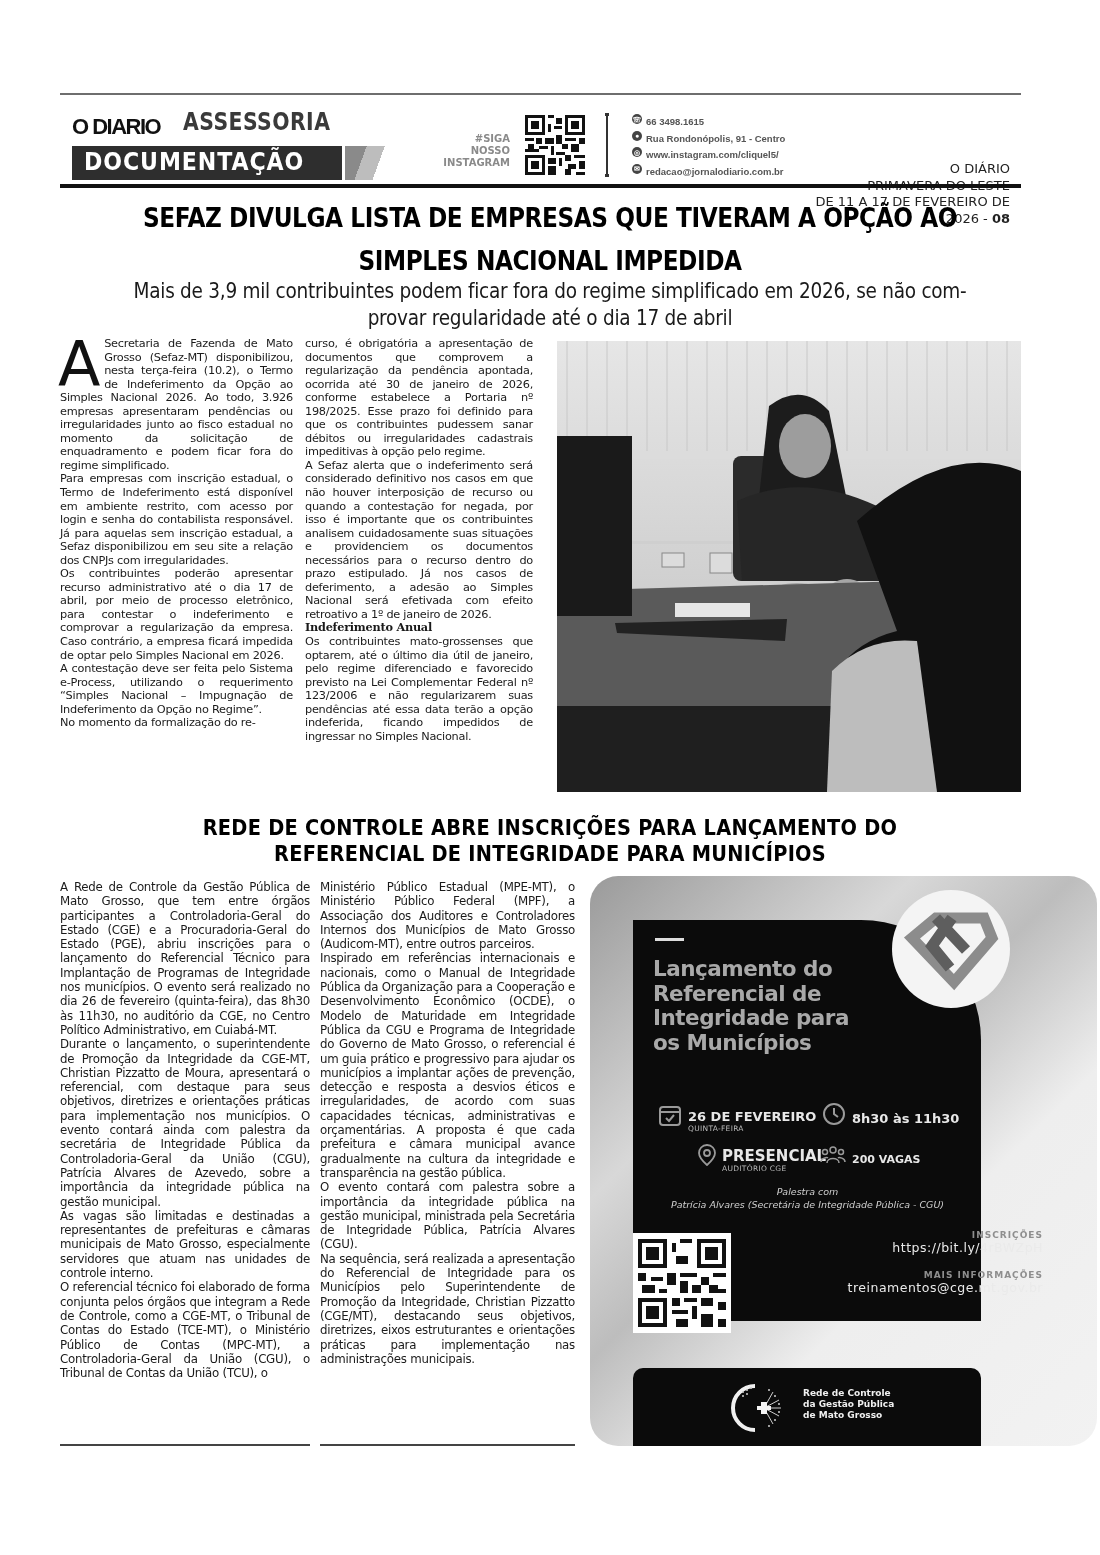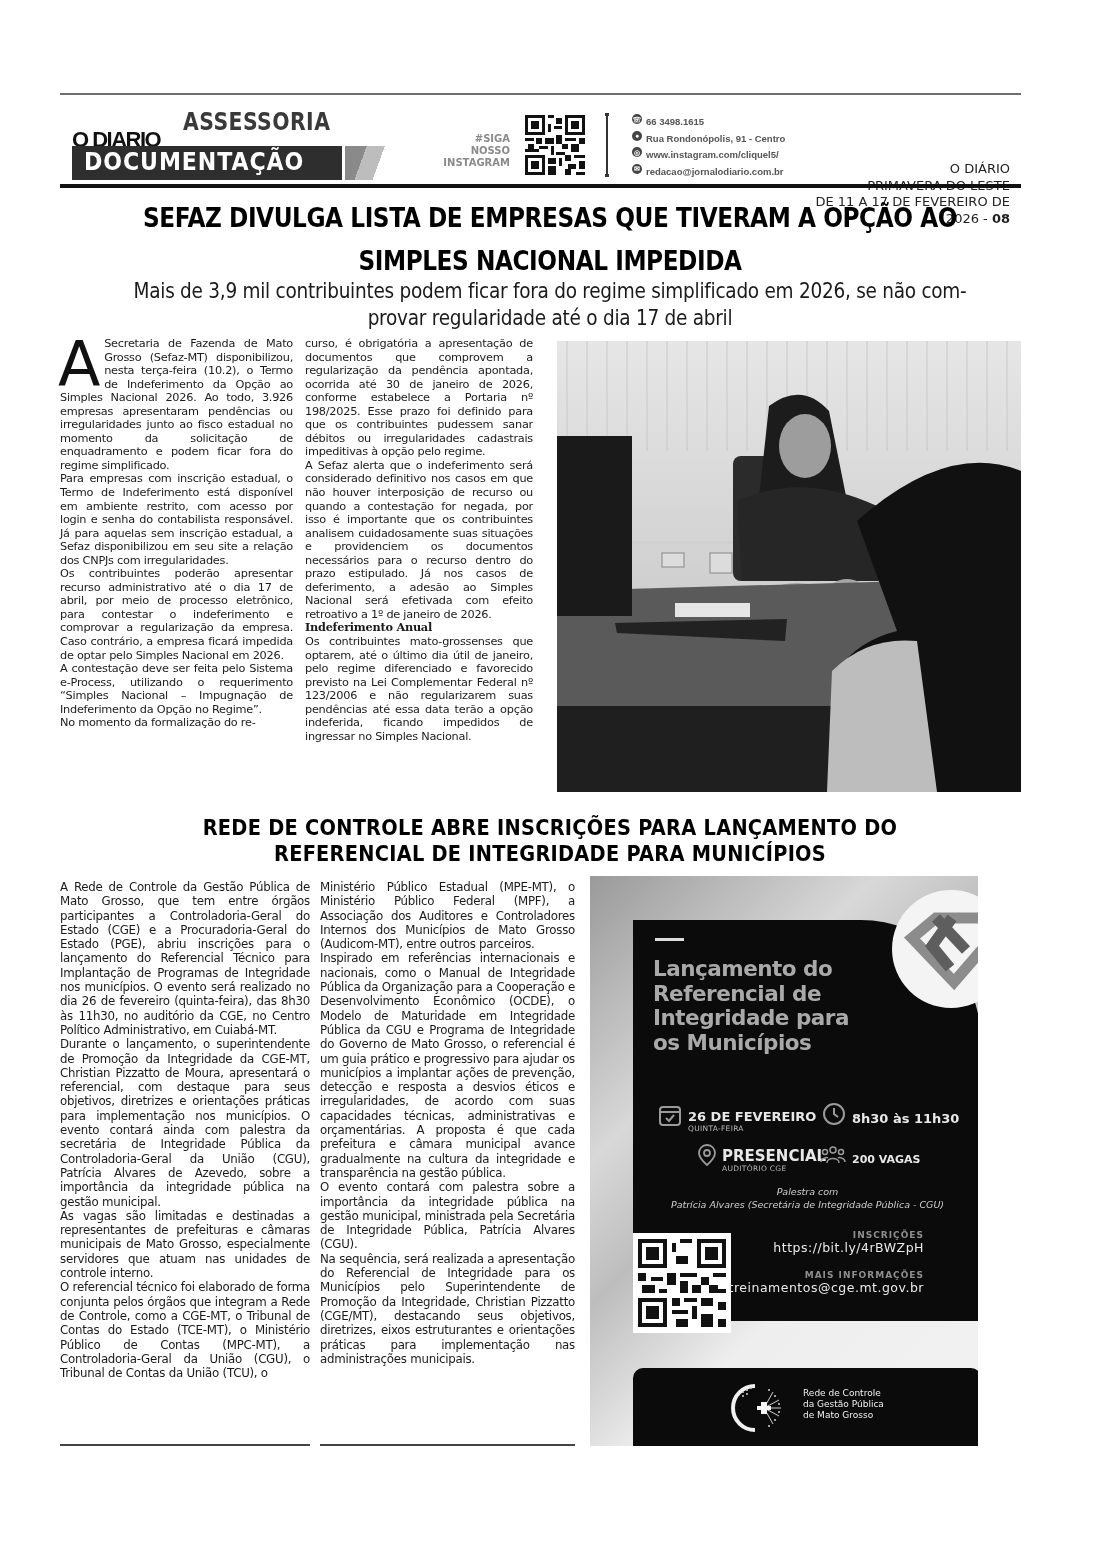--- a/index.html
+++ b/index.html
@@ -3,21 +3,21 @@
 <meta charset="utf-8">
 <style>
   * { box-sizing: border-box; margin: 0; padding: 0; }
   html, body { width: 1100px; height: 1555px; background: #ffffff; overflow: hidden; }
   body { position: relative; font-family: "Liberation Sans", sans-serif; color: #1a1a1a; }
 
   .top-rule { position: absolute; left: 60px; top: 93px; width: 961px; height: 2px; background: #6e6e6e; }
   .bottom-rule { position: absolute; left: 60px; top: 184px; width: 961px; height: 4px; background: #111; }
 
   
-  .brand { position: absolute; left: 72px; top: 127px; font-family: "Liberation Sans", sans-serif; font-weight: bold; font-size: 22px; letter-spacing: -1.5px; color: #111; }
+  .brand { position: absolute; left: 72px; top: 114px; font-family: "Liberation Sans", sans-serif; font-weight: bold; font-size: 22px; letter-spacing: -1.5px; color: #111; }
   .section-name { position: absolute; left: 183px; top: 108px; font-family: "DejaVu Sans", sans-serif; font-weight: bold; font-size: 24px; color: #3a3a3a; transform: scaleX(0.85); transform-origin: left; letter-spacing: 0.5px; }
   .doc-band { position: absolute; left: 72px; top: 146px; width: 270px; height: 34px; background: #2e2e2e; }
   .doc-band-tail2 { position: absolute; left: 345px; top: 146px; width: 60px; height: 34px; background: linear-gradient(110deg, #8a8a8a 0 30%, #bdbdbd 30% 55%, transparent 55%); }
   .doc-label { position: absolute; left: 84px; top: 148px; font-family: "DejaVu Sans", sans-serif; font-weight: bold; font-size: 24px; color: #fff; letter-spacing: 1px; transform: scaleX(0.92); transform-origin: left; }
 
   .siga { position: absolute; left: 440px; top: 133px; width: 70px; text-align: right; font-family: "DejaVu Sans", sans-serif; font-weight: bold; font-size: 10px; line-height: 12px; color: #8a8a8a; }
   .qr-small { position: absolute; left: 525px; top: 114px; width: 60px; height: 62px; }
 
   .bracket { position: absolute; left: 606px; top: 113px; width: 6px; height: 64px; border-left: 2px solid #333; }
   .bracket::before, .bracket::after { content: ""; position: absolute; left: -3px; width: 4px; height: 3px; background: #333; }
@@ -43,38 +43,38 @@
 
   .photo { position: absolute; left: 557px; top: 341px; width: 464px; height: 451px; overflow: hidden; background: #9a9a9a; }
 
   
   .h2 { position: absolute; left: 60px; top: 815px; width: 980px; text-align: center; font-family: "DejaVu Sans", sans-serif; font-weight: bold; font-size: 22px; line-height: 26px; color: #000; transform: scaleX(0.88); letter-spacing: 0.3px; }
   .col1b { left: 60px; top: 880px; width: 250px; font-size: 11.8px; line-height: 14.3px; }
   .col2b { left: 320px; top: 880px; width: 255px; font-size: 11.8px; line-height: 14.3px; }
   .end-rule { position: absolute; height: 2px; background: #444; top: 1444px; }
 
   
-  .poster { position: absolute; left: 590px; top: 876px; width: 388px; height: 570px; overflow: hidden;
-            background: linear-gradient(135deg, #9a9a9a 0%, #d8d8d8 30%, #bdbdbd 45%, #eeeeee 65%, #f2f2f2 100%); }
+  .poster { position: absolute; left: 590px; top: 876px; width: 507px; height: 570px; overflow: hidden;
+            background: linear-gradient(135deg, #9a9a9a 0%, #d8d8d8 30%, #bdbdbd 45%, #eeeeee 65%, #f2f2f2 100%); border-radius: 28px; }
   .pcard { position: absolute; left: 43px; top: 44px; width: 348px; height: 315px; background: #0b0b0b; border-top-right-radius: 120px; }
   .pcard-lower2 { position: absolute; left: 43px; top: 300px; width: 348px; height: 145px; background: #0b0b0b; }
   .pdash { position: absolute; left: 65px; top: 62px; width: 29px; height: 3px; background: #ddd; }
   .ptitle { position: absolute; left: 63px; top: 81px; width: 260px; font-family: "DejaVu Sans", sans-serif; font-weight: bold; font-size: 21.5px; line-height: 24.5px; color: #a9a9a9; letter-spacing: -0.5px; }
   .plogo-circle { position: absolute; left: 302px; top: 14px; width: 118px; height: 118px; border-radius: 50%; background: #f4f4f4; }
   .pinfo { position: absolute; color: #e8e8e8; font-family: "DejaVu Sans", sans-serif; }
   .pinfo .big { font-weight: bold; font-size: 13px; }
   .pinfo .small { font-size: 7.5px; color: #bbb; letter-spacing: 0.3px; display: block; margin-top: -1px; }
   .picon { position: absolute; }
   .palestra { position: absolute; left: 20px; top: 227px; width: 395px; text-align: center; font-family: "DejaVu Sans", sans-serif; font-style: italic; font-size: 9.5px; line-height: 12.5px; color: #cfcfcf; }
   .qr-big { position: absolute; left: 43px; top: 357px; width: 98px; height: 100px; background: #fff; padding: 5px; }
   .reg { position: absolute; right: 54px; text-align: right; font-family: "DejaVu Sans", sans-serif; }
   .reg-label { font-weight: bold; font-size: 9px; color: #8e8e8e; letter-spacing: 1px; }
   .reg-value { font-size: 12.5px; color: #eaeaea; letter-spacing: 0.5px; text-align: center; }
   .pfooter { position: absolute; left: 43px; top: 492px; width: 348px; height: 78px; background: #0b0b0b; border-top-left-radius: 10px; border-top-right-radius: 10px; }
-  .pfooter-text { position: absolute; left: 170px; top: 20px; font-family: "DejaVu Sans", sans-serif; font-weight: normal; font-size: 9px; line-height: 11px; color: #f0f0f0; }
+  .pfooter-text { position: absolute; left: 170px; top: 20px; font-family: "DejaVu Sans", sans-serif; font-weight: bold; font-size: 9px; line-height: 11px; color: #f0f0f0; }
 </style>
 </head>
 <body>
 
 <div class="top-rule"></div>
 
 <div class="brand">O DIARIO</div>
 <div class="section-name">ASSESSORIA</div>
 
 <div class="doc-band"></div>

